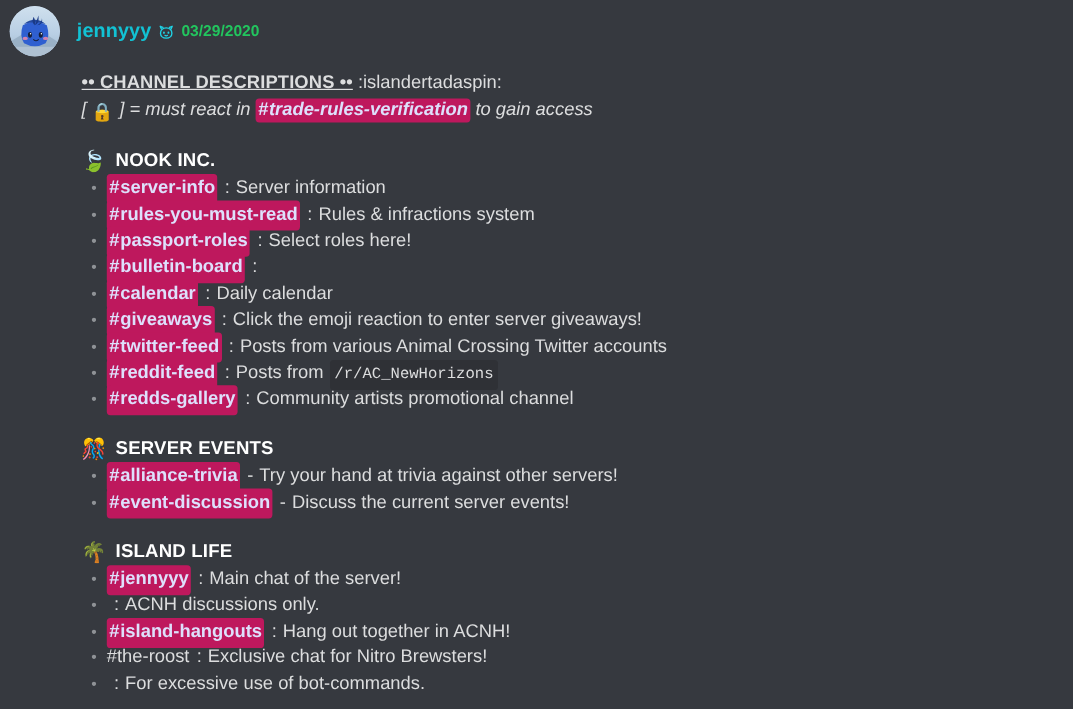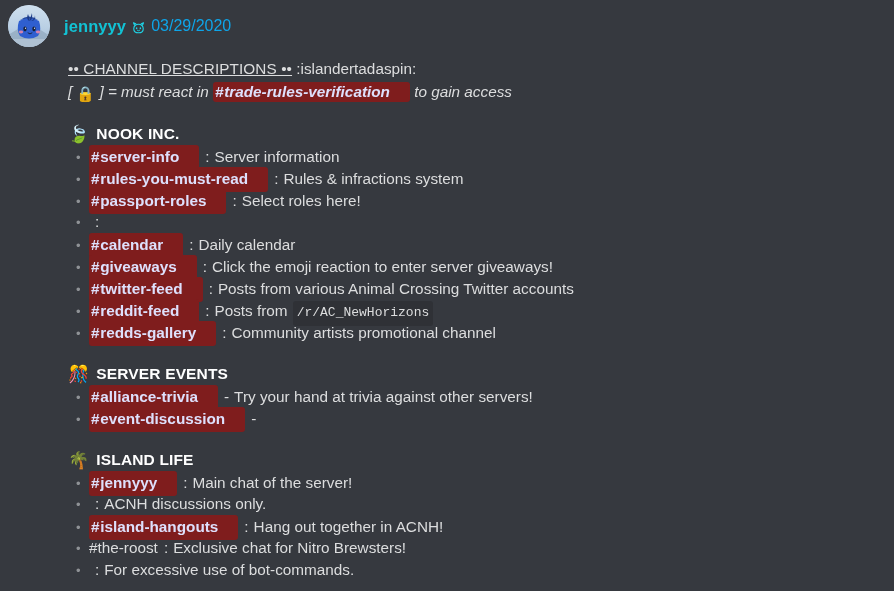--- a/index.html
+++ b/index.html
@@ -47,58 +47,59 @@
     font-size: 16.5px;
     letter-spacing: .1px;
   }
   .badge-emoji {
     font-size: 15px;
     position: relative;
     top: 1px;
   }
   .badge-icon { display:inline-block; vertical-align:-3px; }
   .timestamp {
-    color: #0ea5e9;
-    font-size: 16px;
+    color: #22c55e;
+    font-size: 13px;
     position: relative;
     top: -1px;
+    font-weight: bold;
   }
 
   
   .msg-body {
     padding-left: 68px;
     padding-right: 10px;
     color: #dcddde;
     font-size: 15.3px;
     line-height: 22px;
   }
 
   .line { white-space: nowrap; }
 
   .title-line { margin-top: 10px; }
   .bold-underline {
-    font-weight: normal;
+    font-weight: bold;
     text-decoration: underline;
     color: #dcddde;
     letter-spacing: .1px;
   }
   .plain { color: #dcddde; }
 
   .legend-line { margin-top: 1px; }
   .italic { font-style: italic; color: #dcddde; }
 
   .emoji { font-size: 16px; line-height: 1; }
   .emoji-lock { font-size: 15px; vertical-align: -2px; }
 
   
   .chan {
-    background: #7f1d1d;
+    background: #be185d;
     color: #dee0fc;
     border-radius: 3px;
-    padding: 1px 20px 2px 2px;
+    padding: 1px 2px 2px 2px;
     font-weight: bold;
     white-space: nowrap;
   }
   .chan .hash { font-weight: bold; letter-spacing: -0.3px; padding-right: 1px; }
   .chan.ital { font-style: italic; }
 
   
   code.inline {
     background: #2f3136;
     border-radius: 3px;
@@ -243,20 +244,21 @@
                 <span class="desc">Rules &amp; infractions system</span>
               </li>
               <li>
                 <span class="bullet">•</span>
                 <span class="chan"><span class="hash">#</span><span>passport-roles</span></span>
                 <span class="sep" style="margin-left: 5px; margin-right: 4px;">:</span>
                 <span class="desc">Select roles here!</span>
               </li>
               <li>
                 <span class="bullet">•</span>
+                <span class="chan"><span class="hash">#</span><span>bulletin-board</span></span>
                 <span class="sep" style="margin-left: 5px; margin-right: 4px;">:</span>
               </li>
               <li>
                 <span class="bullet">•</span>
                 <span class="chan"><span class="hash">#</span><span>calendar</span></span>
                 <span class="sep" style="margin-left: 5px; margin-right: 4px;">:</span>
                 <span class="desc">Daily calendar</span>
               </li>
               <li>
                 <span class="bullet">•</span>
@@ -294,20 +296,21 @@
               <li>
                 <span class="bullet">•</span>
                 <span class="chan"><span class="hash">#</span><span>alliance-trivia</span></span>
                 <span class="sep" style="margin-left: 5px; margin-right: 4px;">-</span>
                 <span class="desc">Try your hand at trivia against other servers!</span>
               </li>
               <li>
                 <span class="bullet">•</span>
                 <span class="chan"><span class="hash">#</span><span>event-discussion</span></span>
                 <span class="sep" style="margin-left: 5px; margin-right: 4px;">-</span>
+                <span class="desc">Discuss the current server events!</span>
               </li>
             </ul>
           </div>
           <div class="section">
             <div class="section-head">
               <span class="emoji">🌴</span>
               <span>ISLAND LIFE</span>
             </div>
             <ul class="chan-list">
               <li>

